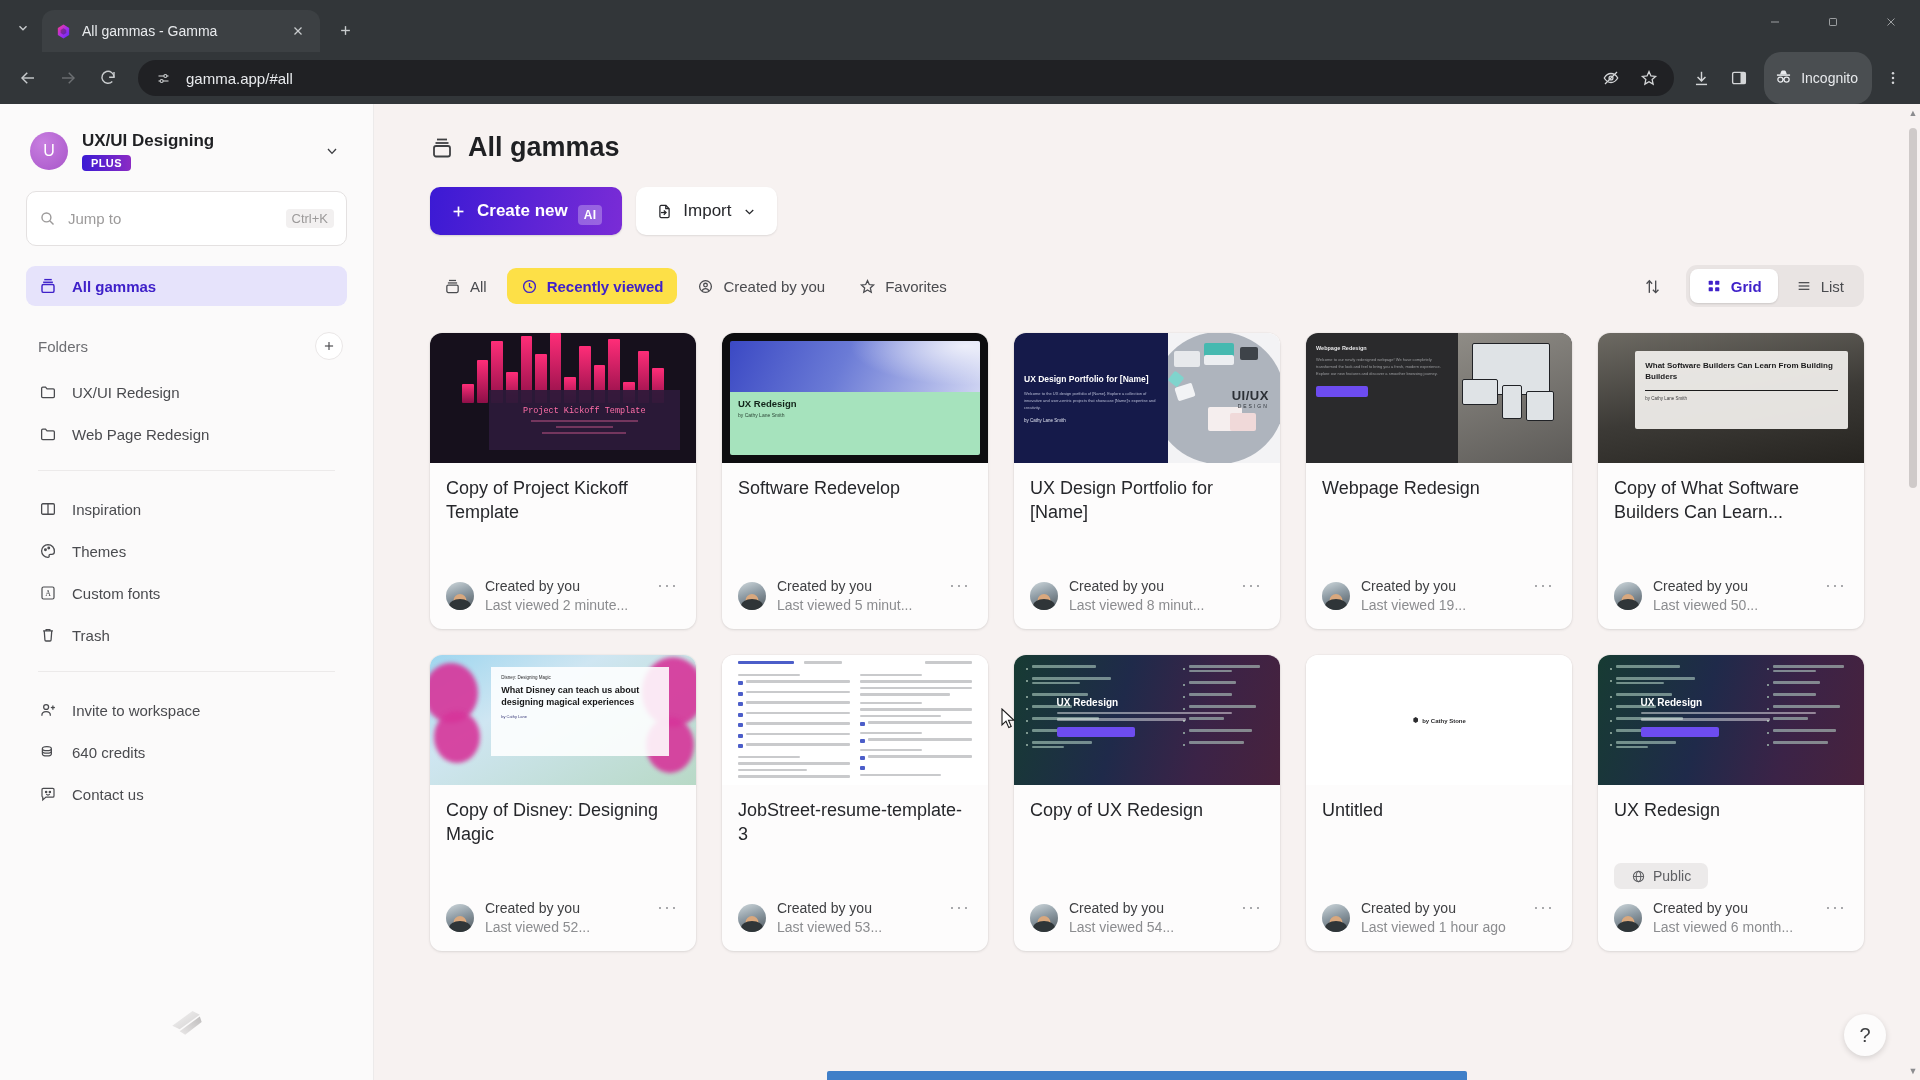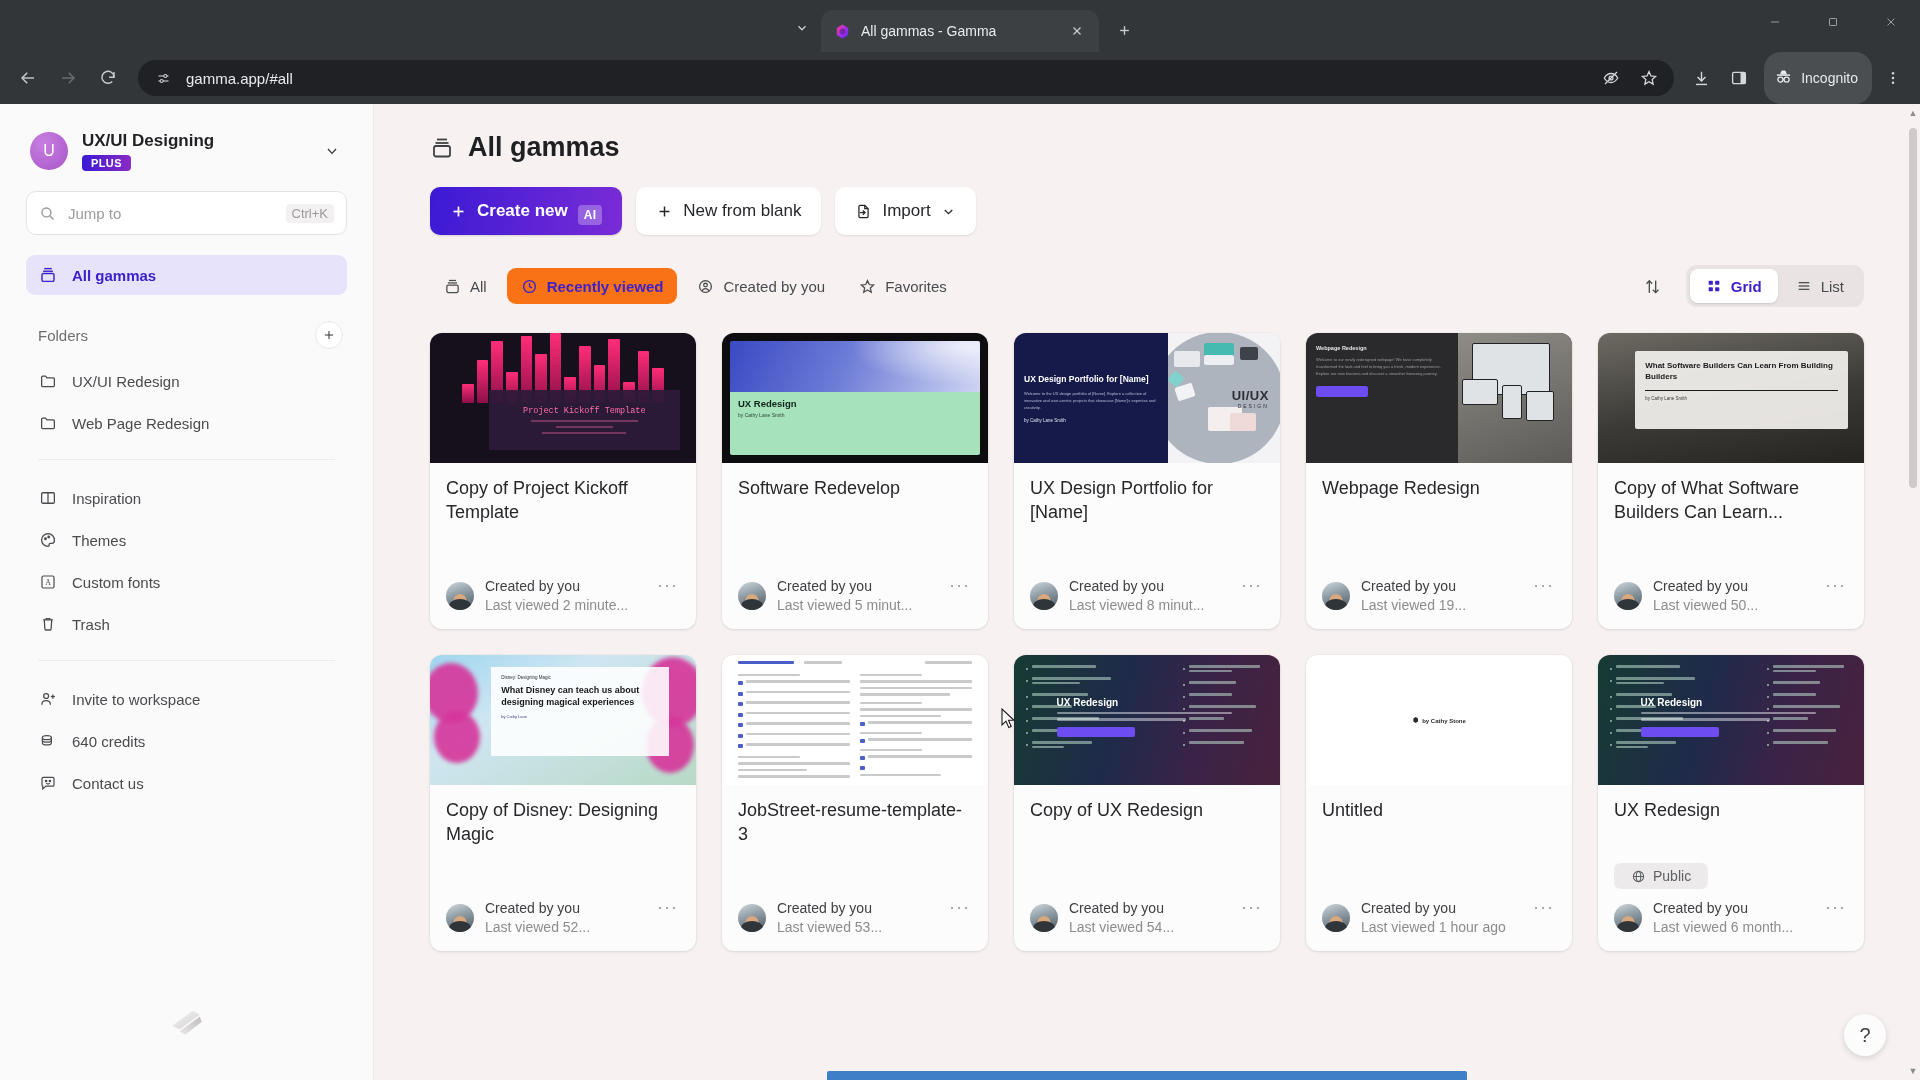--- a/index.html
+++ b/index.html
@@ -8,21 +8,21 @@
     font-family: "Liberation Sans", sans-serif;
     background: #f7f2f1;
     -webkit-font-smoothing: antialiased;
   }
 
   
   .browser { width: 1920px; height: 1080px; display: flex; flex-direction: column; background:#323639; }
 
   .tabstrip {
     height: 52px; background: #323639; display: flex; align-items: flex-end;
-    padding-left: 6px; position: relative; flex: 0 0 52px; justify-content: center;
+    padding-left: 6px; position: relative; flex: 0 0 52px;
   }
   .tab-search {
     width: 34px; height: 34px; margin-bottom: 7px; border-radius: 6px;
     display:flex; align-items:center; justify-content:center; color:#c9ccce;
   }
   .tab {
     height: 42px; width: 278px; background:#3c4043; border-radius: 12px 12px 0 0;
     display:flex; align-items:center; padding: 0 12px; gap: 10px; position:relative;
     margin-left: 2px;
   }
@@ -82,21 +82,21 @@
   .ws-meta { flex:1; min-width:0; }
   .ws-name { font-size:17px; font-weight:600; color:#1f2023; line-height:1.25; white-space:nowrap;}
   .ws-badge {
     display:inline-block; margin-top:4px; padding: 2px 9px; border-radius:4px;
     background: linear-gradient(90deg,#3b1ad4 0%, #8b2bc4 100%);
     color:#fff; font-size:11px; font-weight:700; letter-spacing:.4px;
   }
   .ws-chevron { color:#3b3c40; width:22px; display:flex; align-items:center; justify-content:center;}
 
   .searchbox {
-    margin-top: 20px; height: 44px; border:1px solid #e4e1e1; border-radius:10px;
+    margin-top: 20px; height: 55px; border:1px solid #e4e1e1; border-radius:10px;
     display:flex; align-items:center; padding: 0 12px; gap:12px; background:#fff;
   }
   .searchbox .ph { flex:1; color:#9c9a9a; font-size:15px; }
   .kbd { color:#9c9a9a; font-size:13px; background:#f2f0f0; border-radius:4px; padding:2px 6px; }
 
   .nav-item {
     display:flex; align-items:center; gap:14px; height:40px; padding: 0 12px;
     border-radius:9px; color:#4a4b4f; font-size:15px; margin-top: 2px; cursor:pointer;
   }
   .nav-item.active { background:#e6e3fb; color:#3f21c9; font-weight:600; }
@@ -145,21 +145,21 @@
 
   .filters-row {
     display:flex; align-items:center; justify-content:space-between;
     margin-top: 30px;
   }
   .filters { display:flex; align-items:center; gap:6px; }
   .chip {
     display:flex; align-items:center; gap:9px; height:36px; padding:0 14px;
     border-radius:9px; font-size:15px; color:#4a4b4f; cursor:pointer;
   }
-  .chip.active { background:#f97316; color:#3f21c9; font-weight:600; }
+  .chip.active { background:#fde047; color:#3f21c9; font-weight:600; }
   .view-toggle-wrap { display:flex; align-items:center; gap:18px; }
   .sort-btn { width:30px;height:30px;display:flex;align-items:center;justify-content:center;color:#4a4b4f;}
   .seg {
     display:flex; background:#e9e4e3; border-radius:11px; padding:4px; gap:2px;
   }
   .seg-item {
     display:flex; align-items:center; gap:9px; height:34px; padding: 0 16px;
     border-radius:8px; font-size:15px; color:#4a4b4f; cursor:pointer;
   }
   .seg-item.active { background:#fff; color:#3f21c9; font-weight:600; box-shadow:0 1px 2px rgba(0,0,0,.12); }
@@ -639,29 +639,20 @@
             <svg width="17" height="17" viewBox="0 0 24 24" fill="none" stroke="currentColor" stroke-width="2.4">
                 <line x1="12" y1="5" x2="12" y2="19"></line>
                 <line x1="5" y1="12" x2="19" y2="12"></line>
               </svg>
           </span>
           <span>Create new</span>
           <span class="ai-badge">AI</span>
         </div>
         <div class="btn btn-white">
           <span style="display:flex;">
-            <svg width="17" height="17" viewBox="0 0 24 24" fill="none" stroke="currentColor" stroke-width="2.1">
-                <line x1="12" y1="5" x2="12" y2="19"></line>
-                <line x1="5" y1="12" x2="19" y2="12"></line>
-              </svg>
-          </span>
-          <span>New from blank</span>
-        </div>
-        <div class="btn btn-white">
-          <span style="display:flex;">
             <svg width="17" height="17" viewBox="0 0 24 24" fill="none" stroke="currentColor" stroke-width="1.8">
                 <path d="M14 3.5H7.2A1.7 1.7 0 0 0 5.5 5.2v13.6A1.7 1.7 0 0 0 7.2 20.5h9.6a1.7 1.7 0 0 0 1.7-1.7V8z"></path>
                 <polyline points="13.8 3.5 13.8 8 18.5 8"></polyline>
                 <line x1="7" y1="13.5" x2="14" y2="13.5"></line>
                 <polyline points="11 10.5 14.2 13.5 11 16.5"></polyline>
               </svg>
           </span>
           <span>Import</span>
           <span style="display:flex;">
             <svg width="15" height="15" viewBox="0 0 24 24" fill="none" stroke="currentColor" stroke-width="2">

